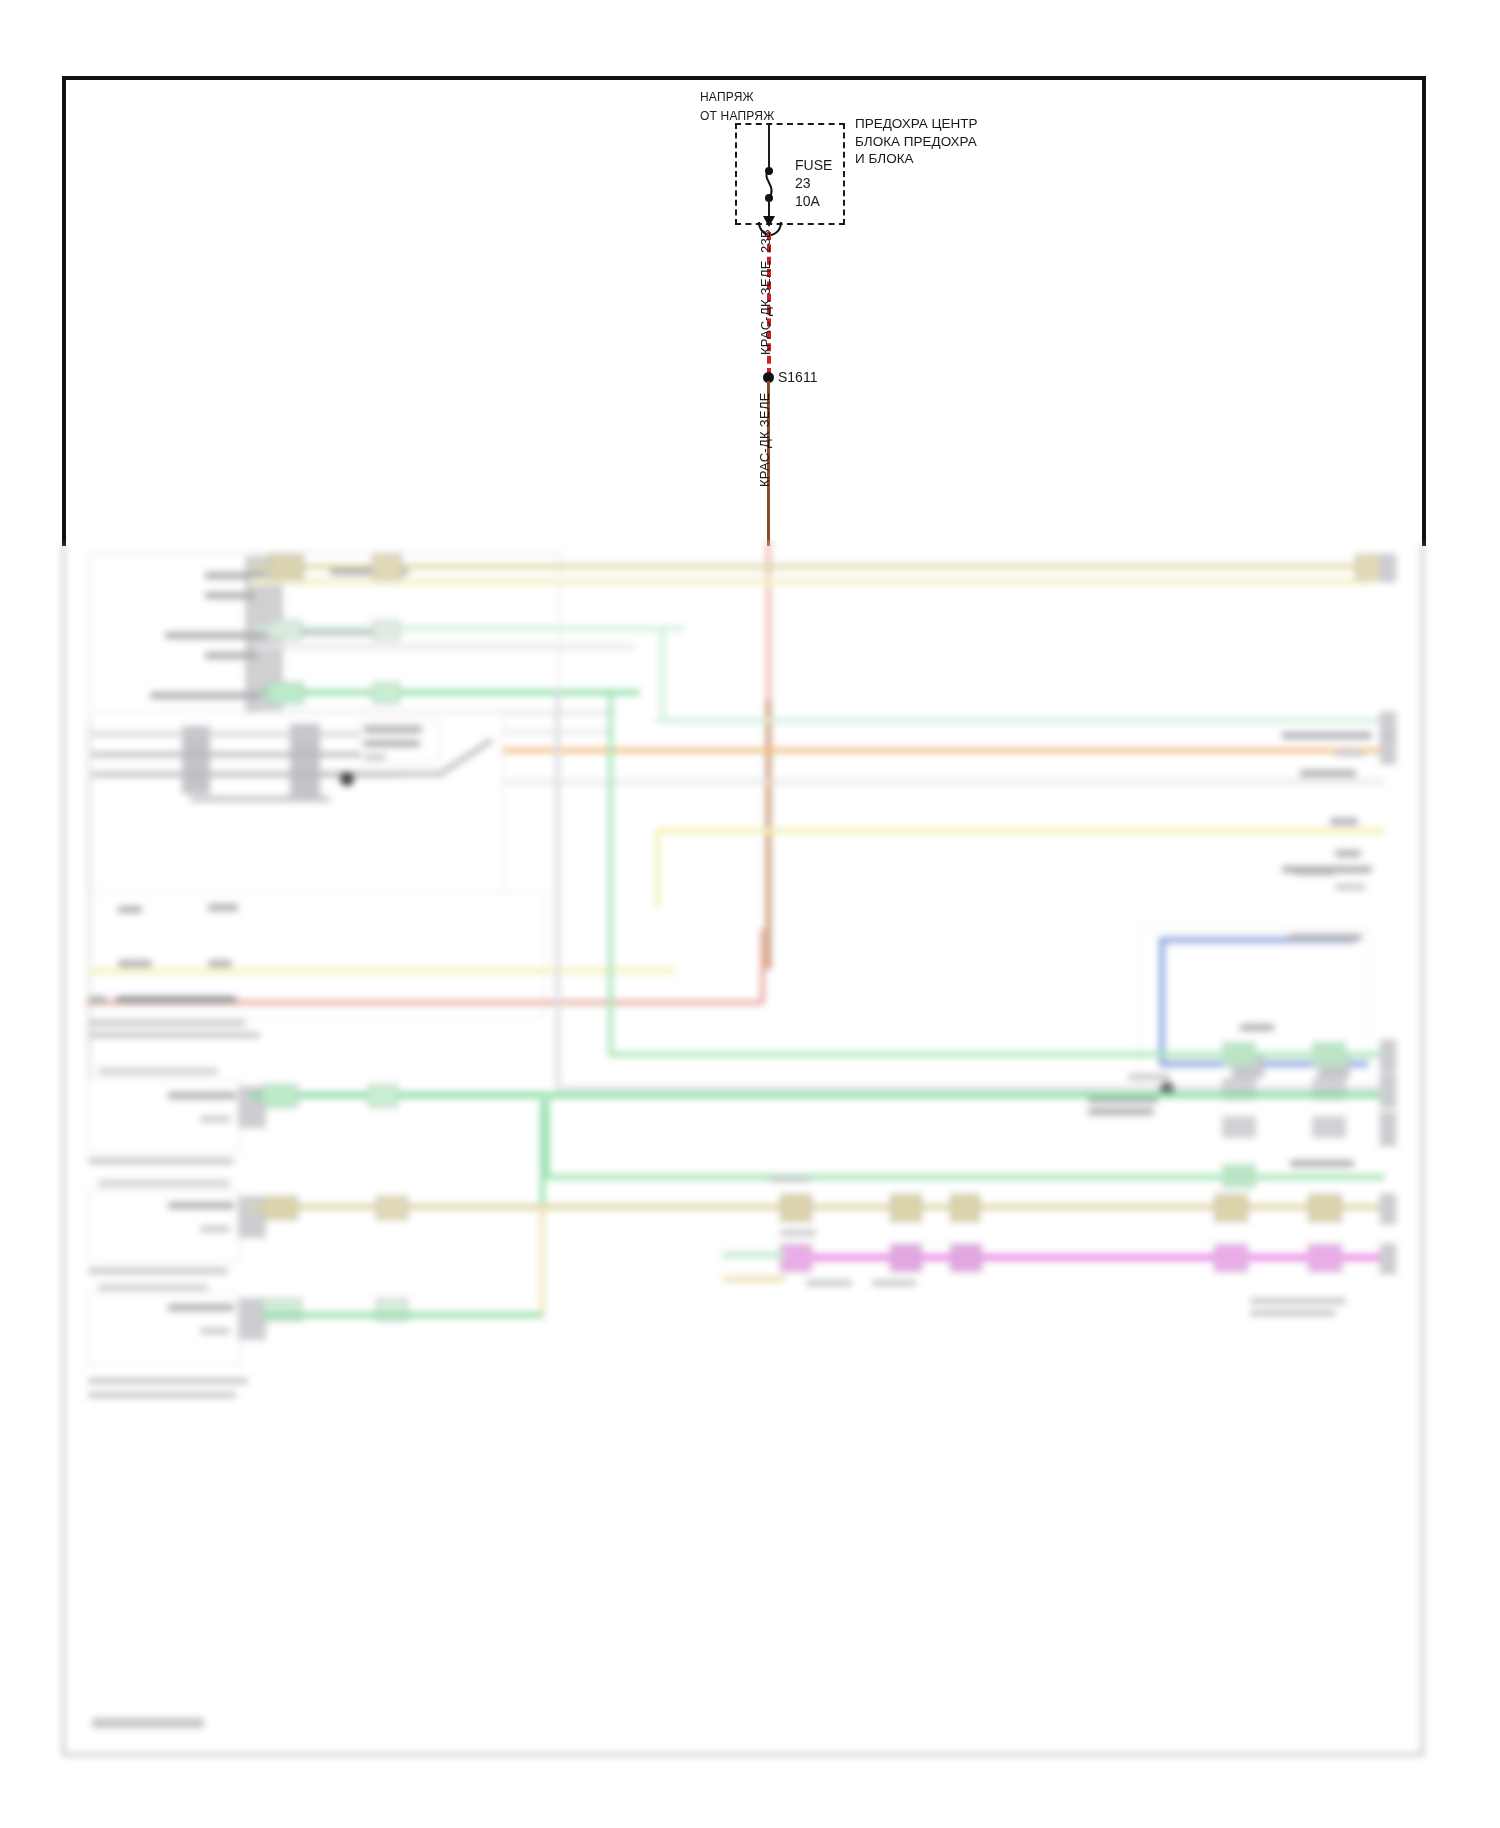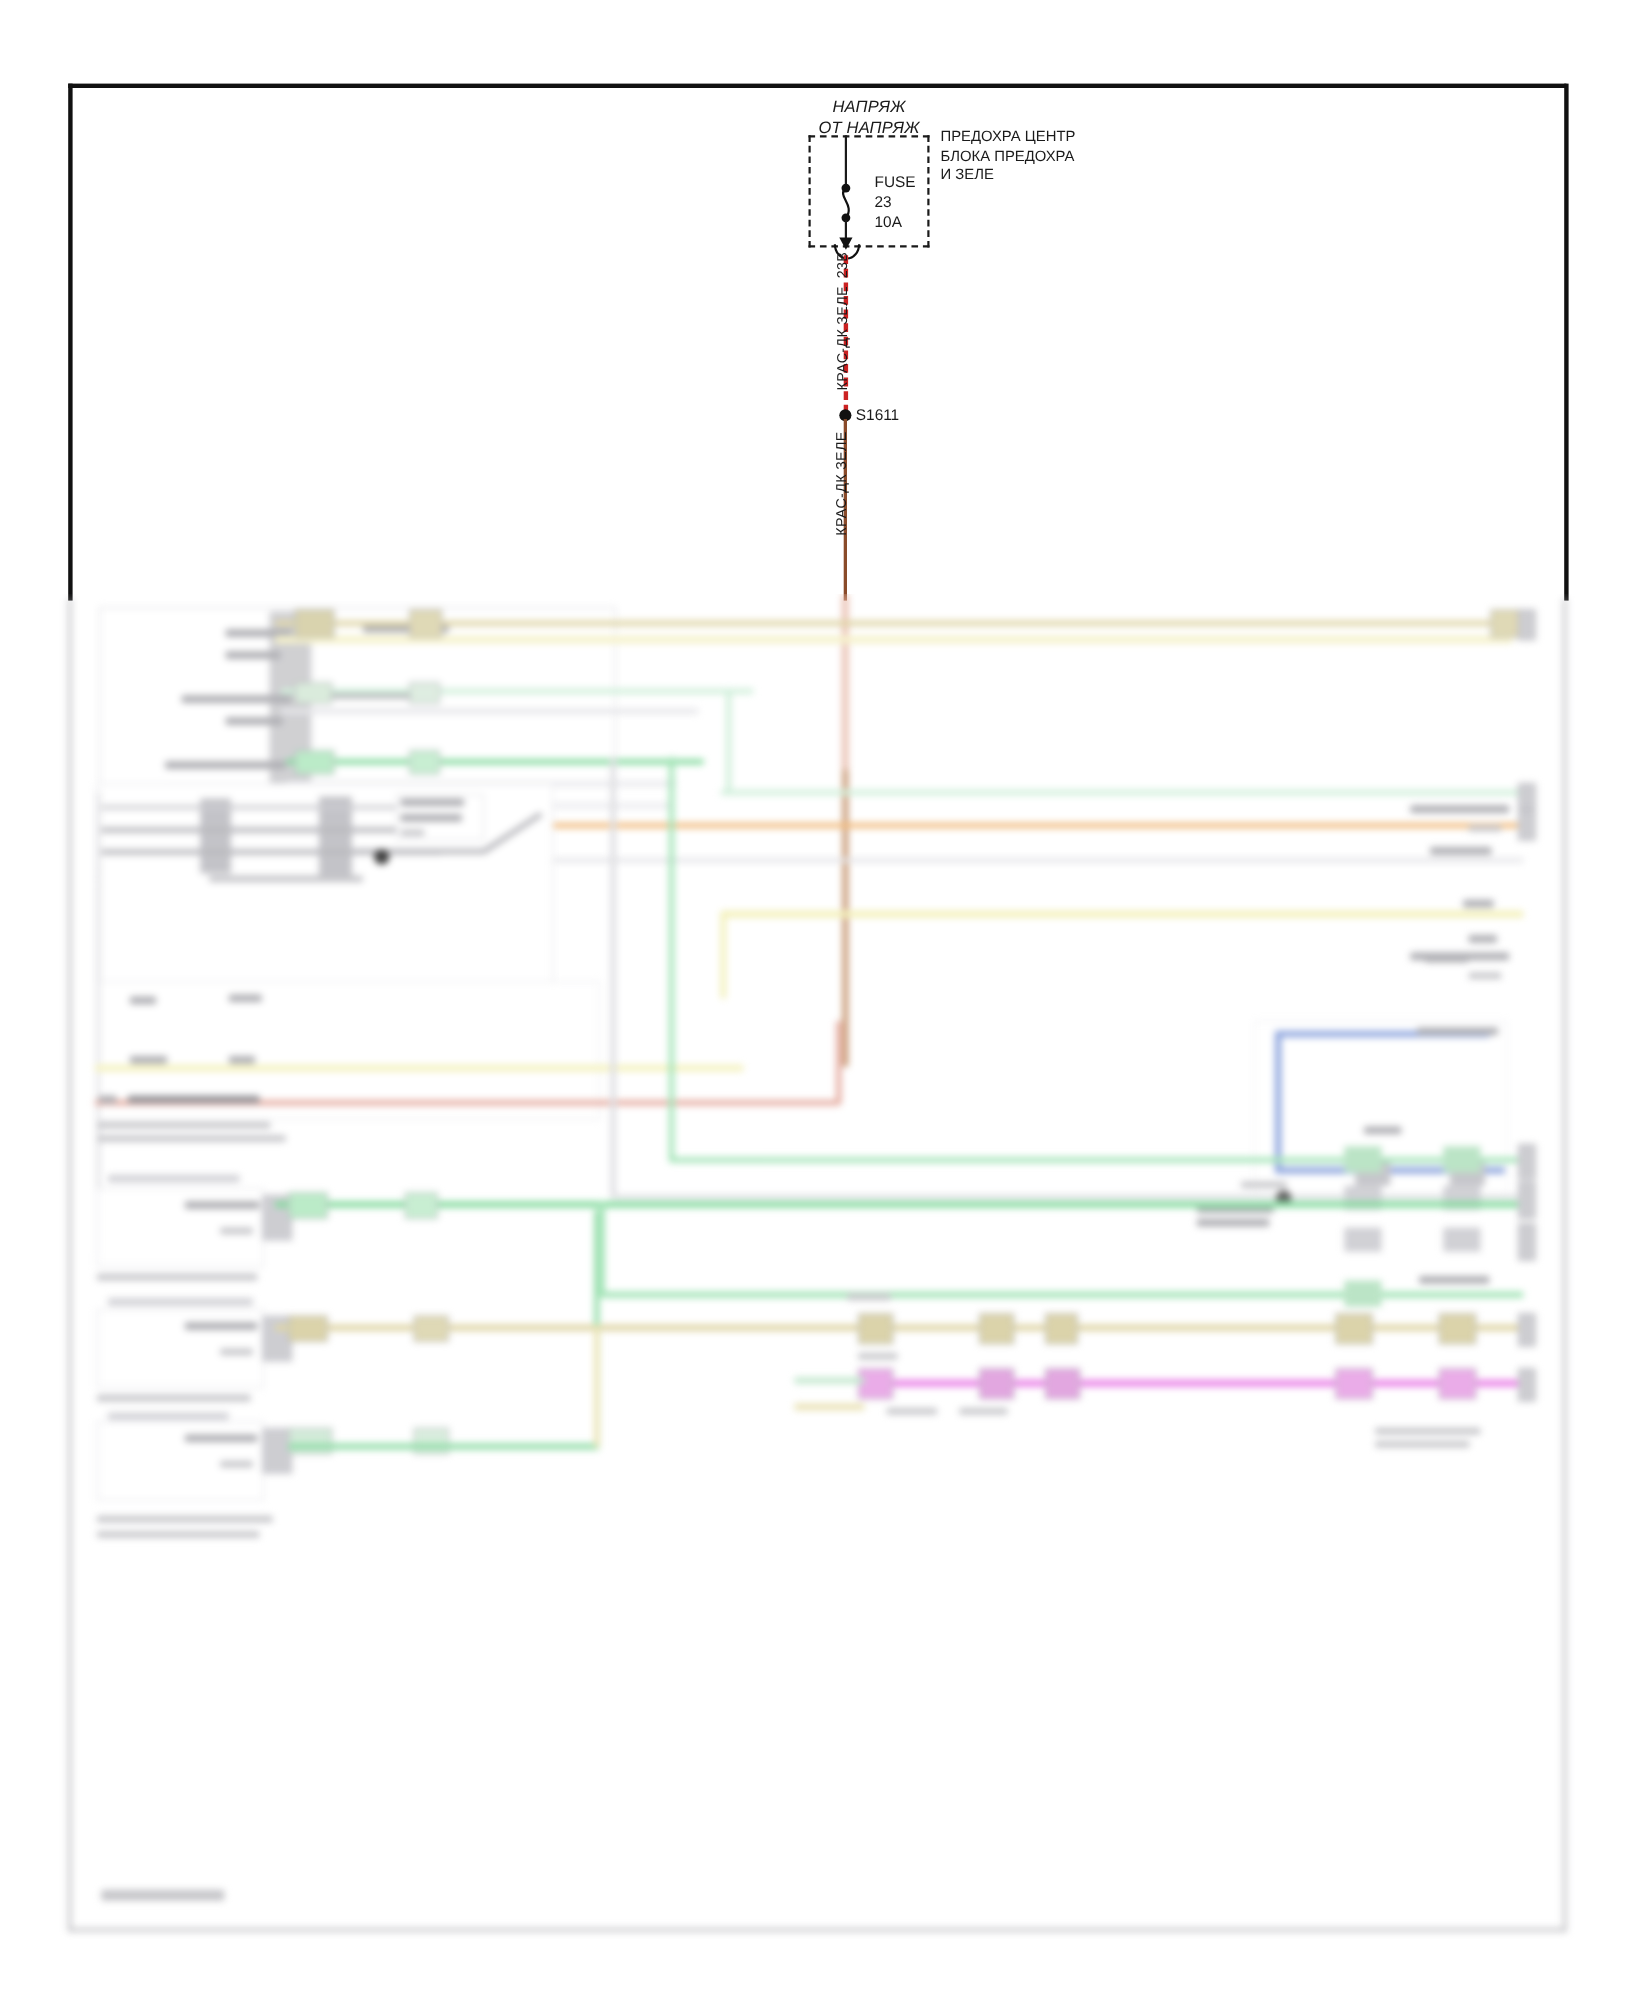--- a/index.html
+++ b/index.html
@@ -9,22 +9,22 @@
 
   
   #page{position:absolute;left:0;top:0;width:1500px;height:1828px;background:#fff;}
 
   
   .frame-top{position:absolute;left:62px;top:76px;width:1362px;height:0;border-top:4px solid #111;}
   .frame-left-sharp{position:absolute;left:62px;top:76px;width:0;height:470px;border-left:4px solid #111;}
   .frame-right-sharp{position:absolute;left:1422px;top:76px;width:0;height:470px;border-left:4px solid #111;}
 
   
-  .volt-label{position:absolute;text-align:center;font-size:15px;line-height:19px;
-              letter-spacing:.2px;white-space:nowrap;color:#1a1a1a;font-style:italic;}
+  .volt-label{position:absolute;font-size:12px;line-height:19px;
+              letter-spacing:.2px;white-space:nowrap;color:#1a1a1a;}
 
   .fusebox{position:absolute;left:735px;top:123px;width:110px;height:102px;
            border:2px dashed #1a1a1a;box-sizing:border-box;background:transparent;}
 
   .fb-label{position:absolute;left:855px;top:115px;font-size:13.5px;line-height:17.5px;
             white-space:nowrap;color:#1a1a1a;}
 
   .vline{position:absolute;background:#1a1a1a;width:2px;}
   .fuse-dot{position:absolute;width:8px;height:8px;border-radius:50%;background:#111;}
   .fuse-text{position:absolute;font-size:14px;line-height:18px;white-space:nowrap;color:#1a1a1a;}
@@ -70,21 +70,21 @@
   <div class="volt-label" style="left:700px;top:88px;width:180px;">
     <div>НАПРЯЖ</div>
     <div>ОТ НАПРЯЖ</div>
   </div>
 
   <div class="fusebox"></div>
 
   <div class="fb-label">
     <div>ПРЕДОХРА ЦЕНТР</div>
     <div>БЛОКА ПРЕДОХРА</div>
-    <div>И ЗЕЛЕ</div>
+    <div>И БЛОКА</div>
   </div>
 
   <div class="vline" style="left:768px;top:123px;height:48px;"></div>
   <div class="fuse-dot" style="left:765px;top:167px;"></div>
 
   <svg style="position:absolute;left:757px;top:170px;" width="24" height="30">
     <path d="M12 1 C 3 8, 21 16, 12 28" stroke="#111" stroke-width="2" fill="none"></path>
   </svg>
   <div class="fuse-dot" style="left:765px;top:194px;"></div>
 

